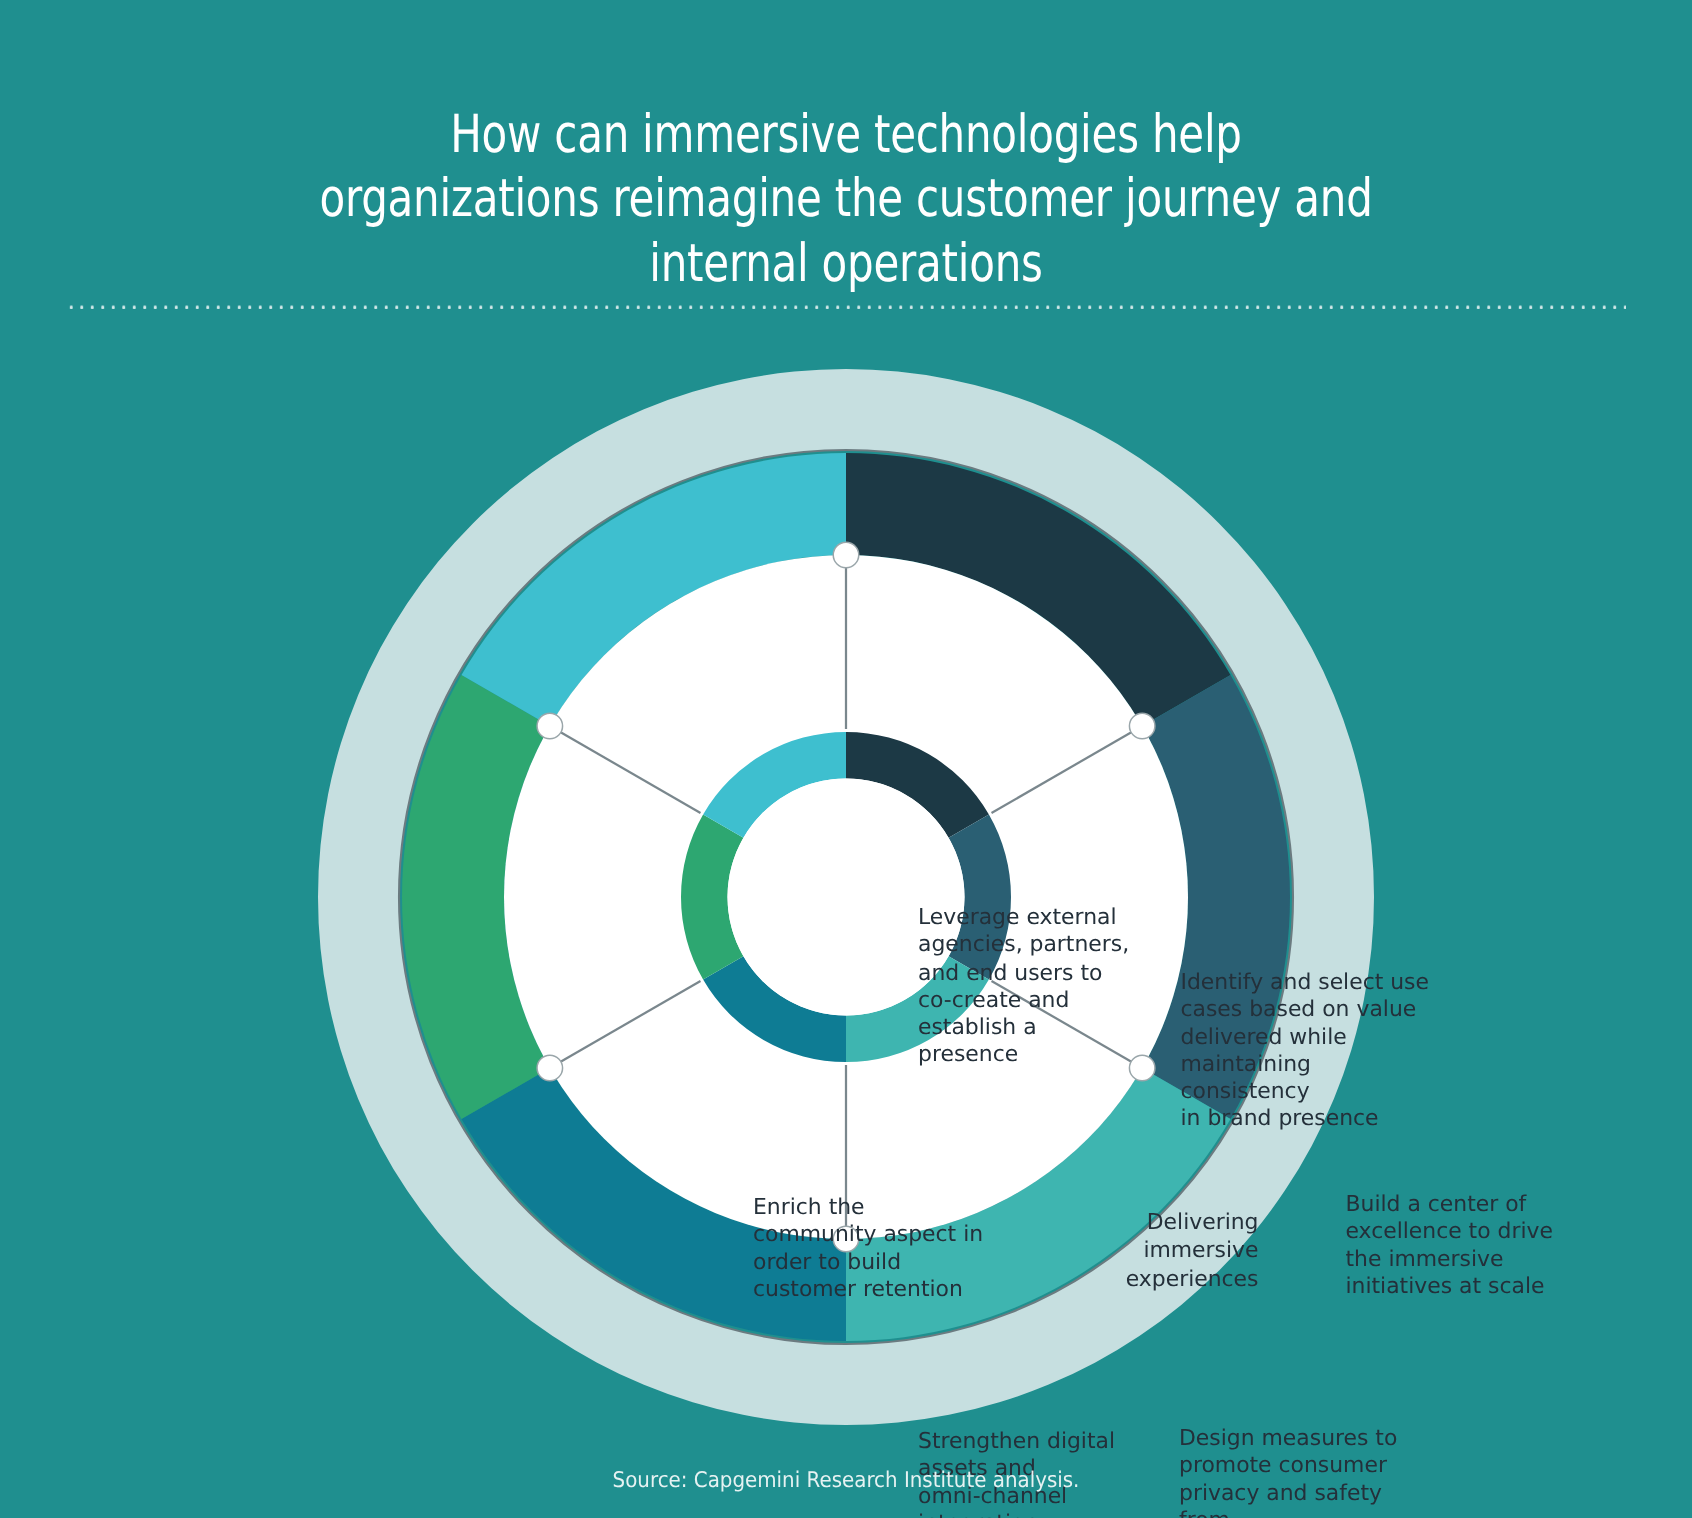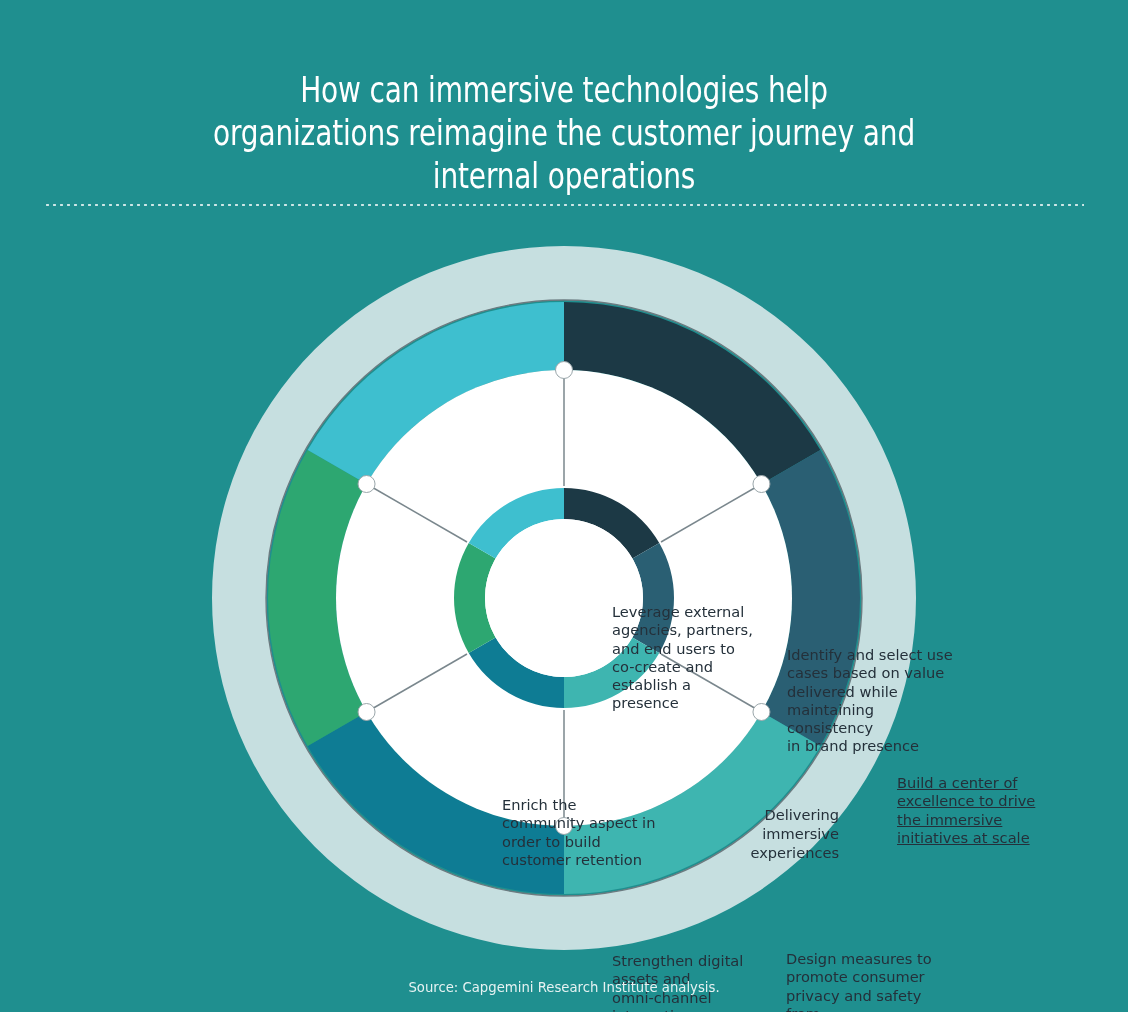--- a/index.html
+++ b/index.html
@@ -64,21 +64,21 @@
   .seg-label {
     position: absolute;
     color: #24303a;
     font-family: "DejaVu Sans", sans-serif;
     font-size: 14.6px;
     line-height: 18.3px;
     white-space: pre-line;
   }
 
   #label-0 { left: 583px; top: 363px; width: 176px; margin-top: 45px; }   
-  #label-1 { left: 693px; top: 536px; width: 140px; text-decoration: underline; }   
+  #label-1 { left: 693px; top: 556px; width: 140px; }   
   #label-2 { left: 582px; top: 712px; width: 172px; }   
   #label-3 { left: 408px; top: 714px; width: 148px; }   
   #label-4 { left: 298px; top: 558px; width: 160px; }   
   #label-5 { left: 408px; top: 365px; width: 148px; }   
 
   #center-label {
     position: absolute;
     left: 493px;
     top: 567px;
     width: 142px;

